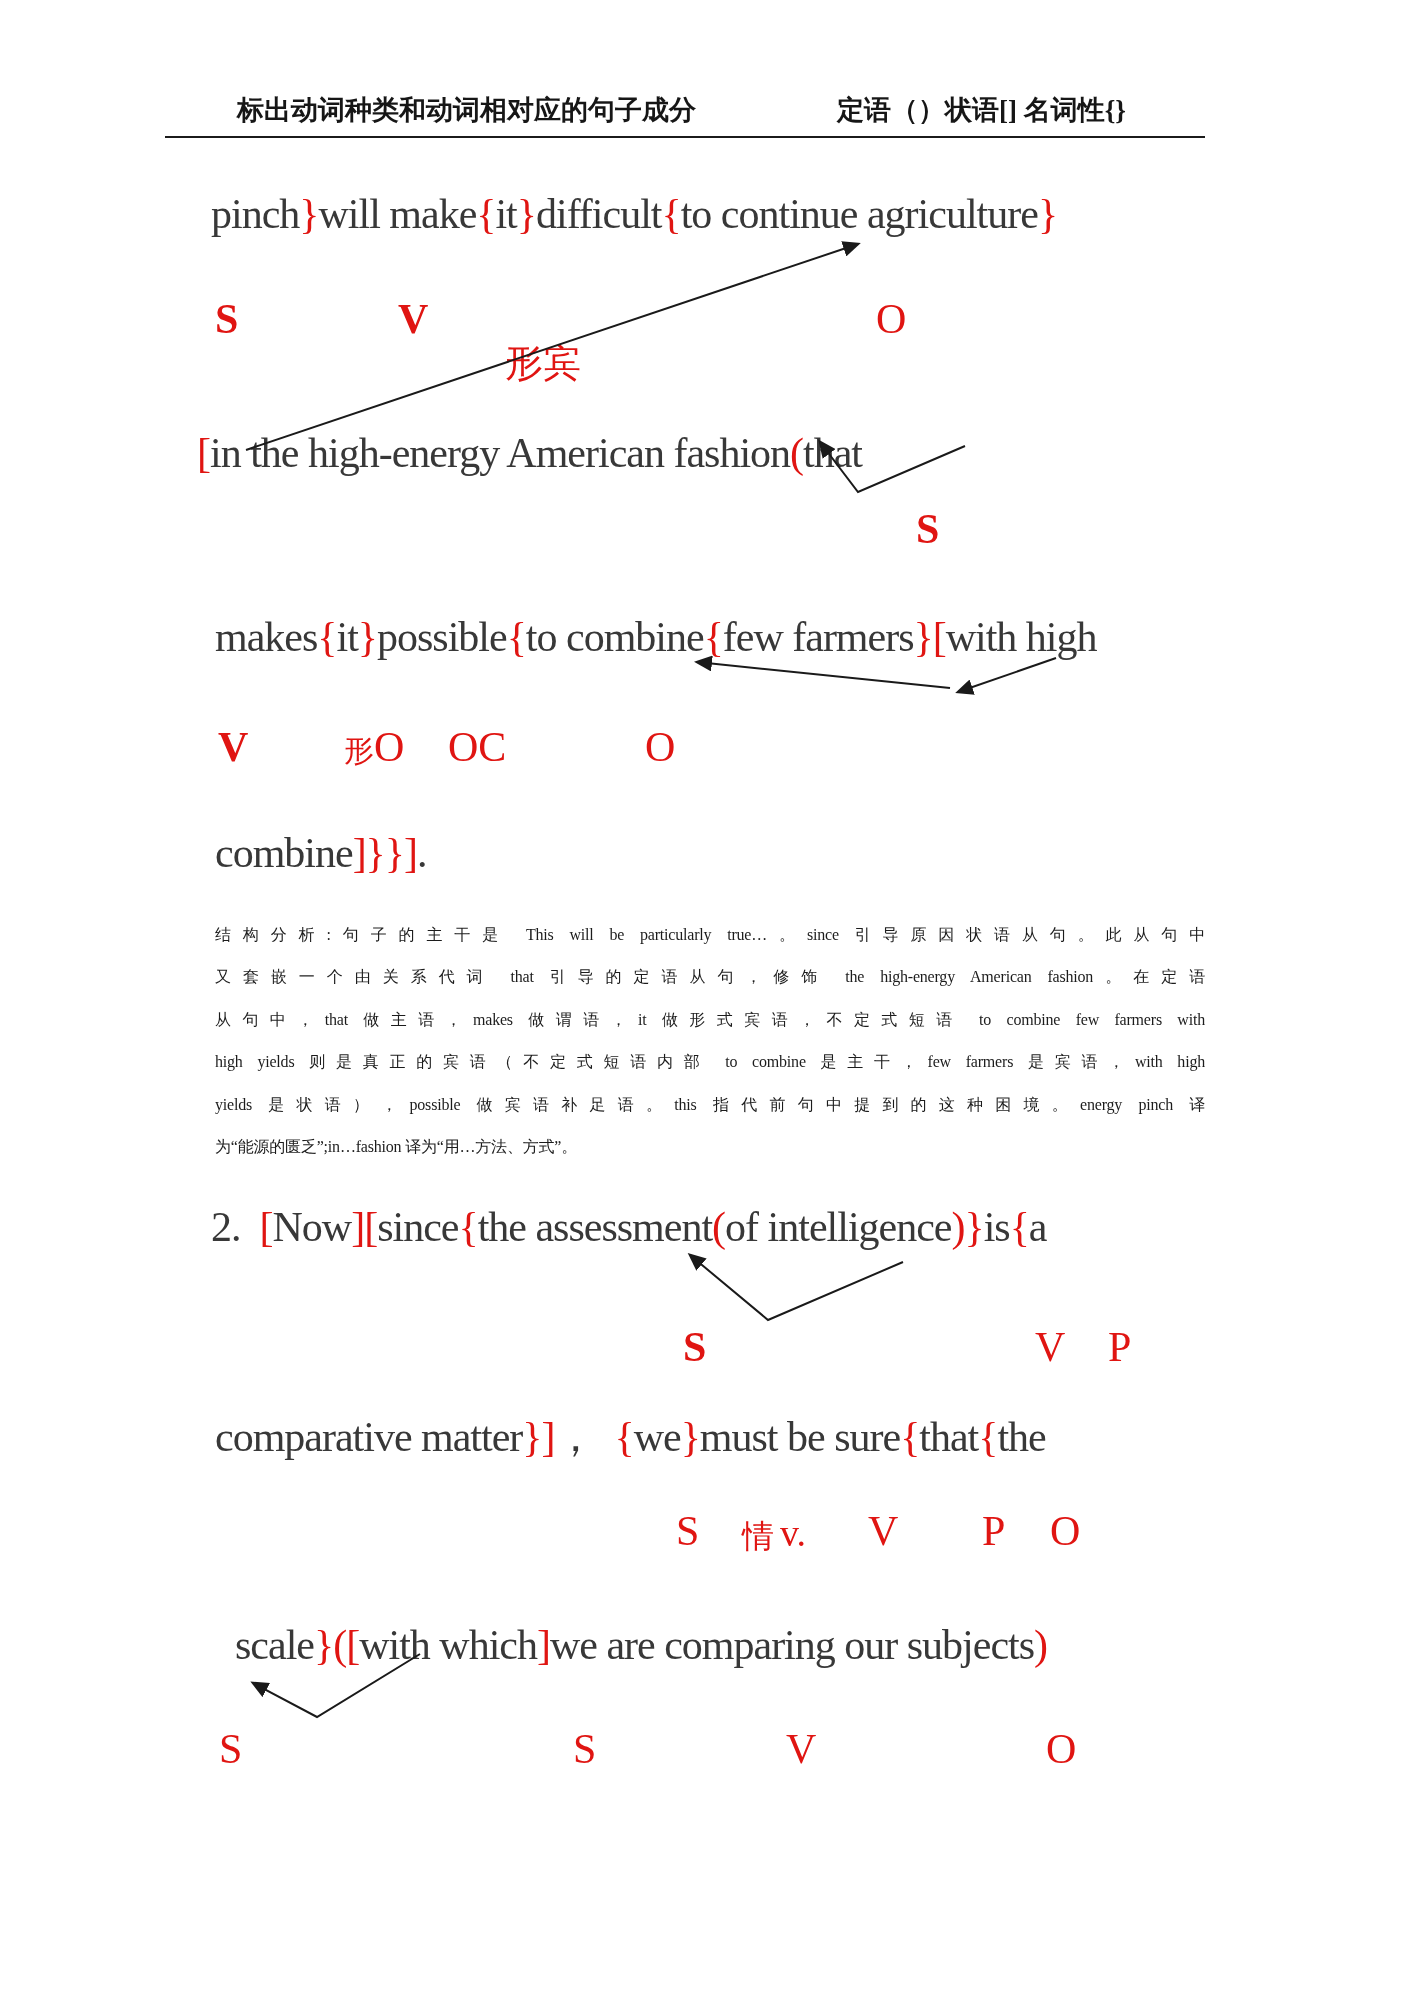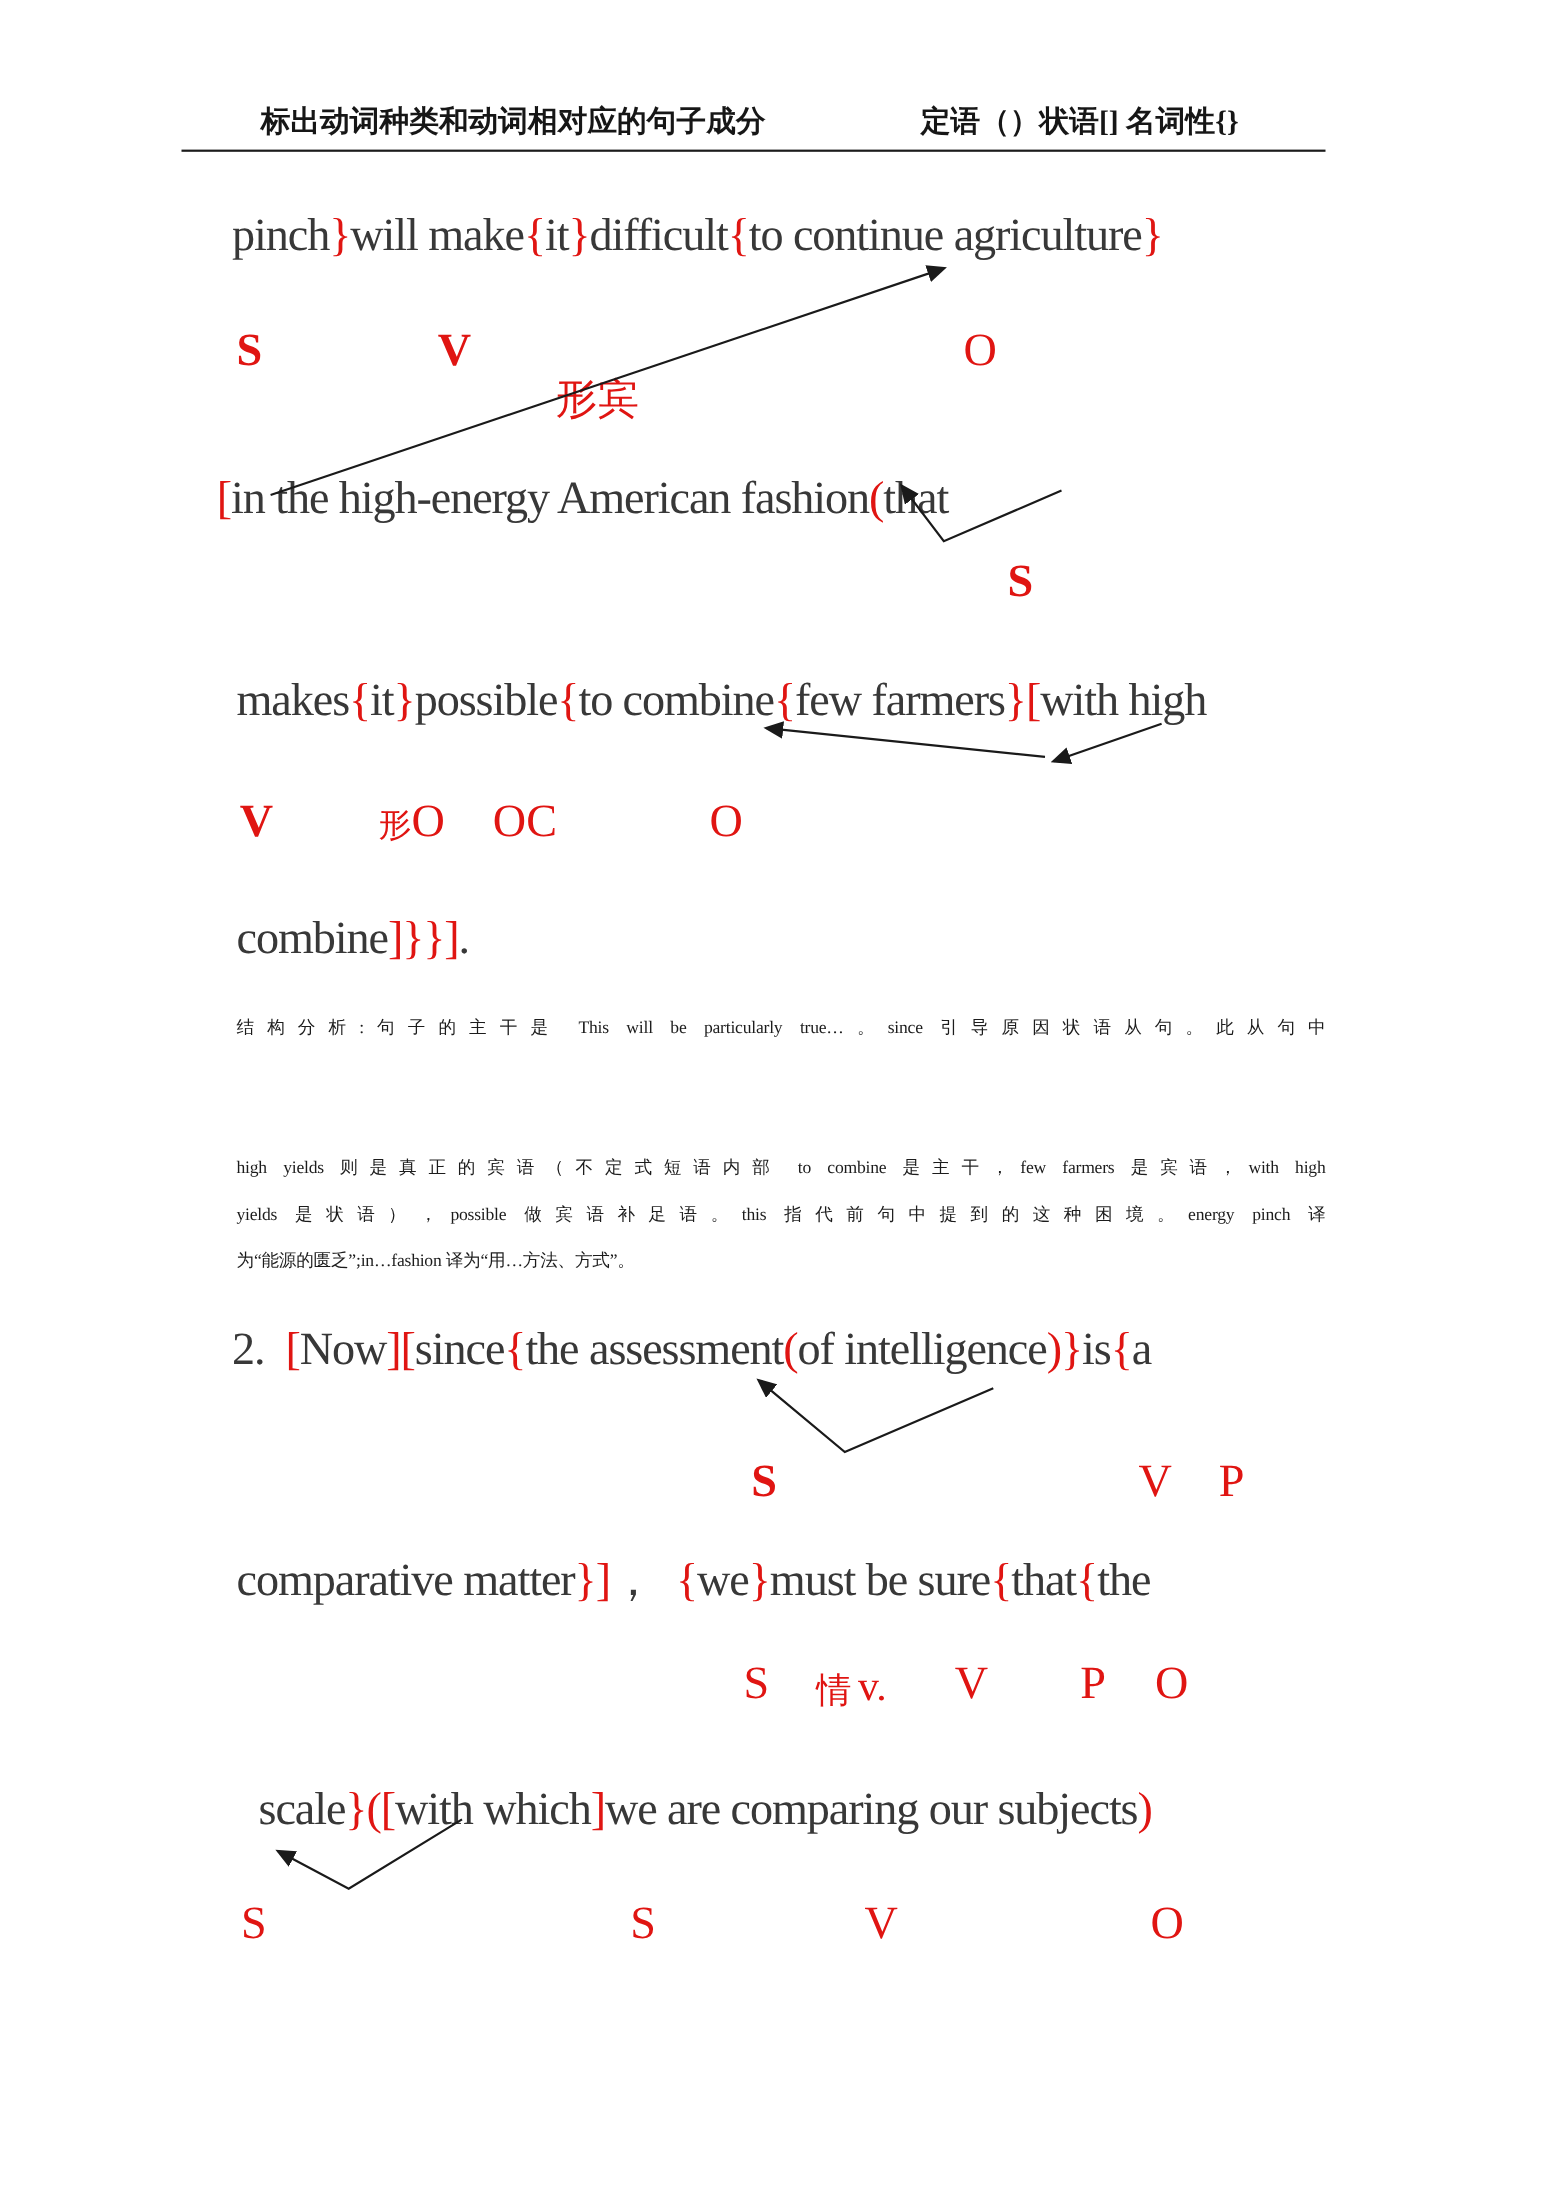--- a/index.html
+++ b/index.html
@@ -31,20 +31,22 @@
 
   <div class="sent" style="left:211px;top:191px;"><span class="d">pinch</span><span class="r">}</span><span class="d">will make</span><span class="r">{</span><span class="d">it</span><span class="r">}</span><span class="d">difficult</span><span class="r">{</span><span class="d">to continue agriculture</span><span class="r">}</span></div>
 
   <div class="sent" style="left:197px;top:430px;"><span class="r">[</span><span class="d">in the high-energy American fashion</span><span class="r">(</span><span class="d">that</span></div>
 
   <div class="sent" style="left:215px;top:614px;"><span class="d">makes</span><span class="r">{</span><span class="d">it</span><span class="r">}</span><span class="d">possible</span><span class="r">{</span><span class="d">to combine</span><span class="r">{</span><span class="d">few farmers</span><span class="r">}</span><span class="r">[</span><span class="d">with high</span></div>
 
   <div class="sent" style="left:215px;top:830px;"><span class="d">combine</span><span class="r">]}}]</span><span class="d">.</span></div>
 
   <div class="para-line" style="top:925px;">结构分析:句子的主干是 This will be particularly true…。since 引导原因状语从句。此从句中</div>
+  <div class="para-line" style="top:967px;">又套嵌一个由关系代词 that 引导的定语从句，修饰 the high-energy American fashion。在定语</div>
+  <div class="para-line" style="top:1010px;">从句中，that 做主语，makes 做谓语，it 做形式宾语，不定式短语 to combine few farmers with</div>
   <div class="para-line" style="top:1052px;">high yields 则是真正的宾语（不定式短语内部 to combine 是主干，few farmers 是宾语，with high</div>
   <div class="para-line" style="top:1095px;">yields 是状语），possible 做宾语补足语。this 指代前句中提到的这种困境。energy pinch 译</div>
   <div class="para-line last" style="top:1137px;">为“能源的匮乏”;in…fashion 译为“用…方法、方式”。</div>
 
   <div class="sent" style="left:211px;top:1204px;"><span class="d">2.  </span><span class="r">[</span><span class="d">Now</span><span class="r">][</span><span class="d">since</span><span class="r">{</span><span class="d">the assessment</span><span class="r">(</span><span class="d">of intelligence</span><span class="r">)</span><span class="r">}</span><span class="d">is</span><span class="r">{</span><span class="d">a</span></div>
 
   <div class="sent" style="left:215px;top:1414px;"><span class="d">comparative matter</span><span class="r">}]</span><span class="d">，  </span><span class="r">{</span><span class="d">we</span><span class="r">}</span><span class="d">must be sure</span><span class="r">{</span><span class="d">that</span><span class="r">{</span><span class="d">the</span></div>
 
   <div class="sent" style="left:215px;top:1622px;margin-left:20px;"><span class="d">scale</span><span class="r">}</span><span class="r">(</span><span class="r">[</span><span class="d">with which</span><span class="r">]</span><span class="d">we are comparing our subjects</span><span class="r">)</span></div>
 

